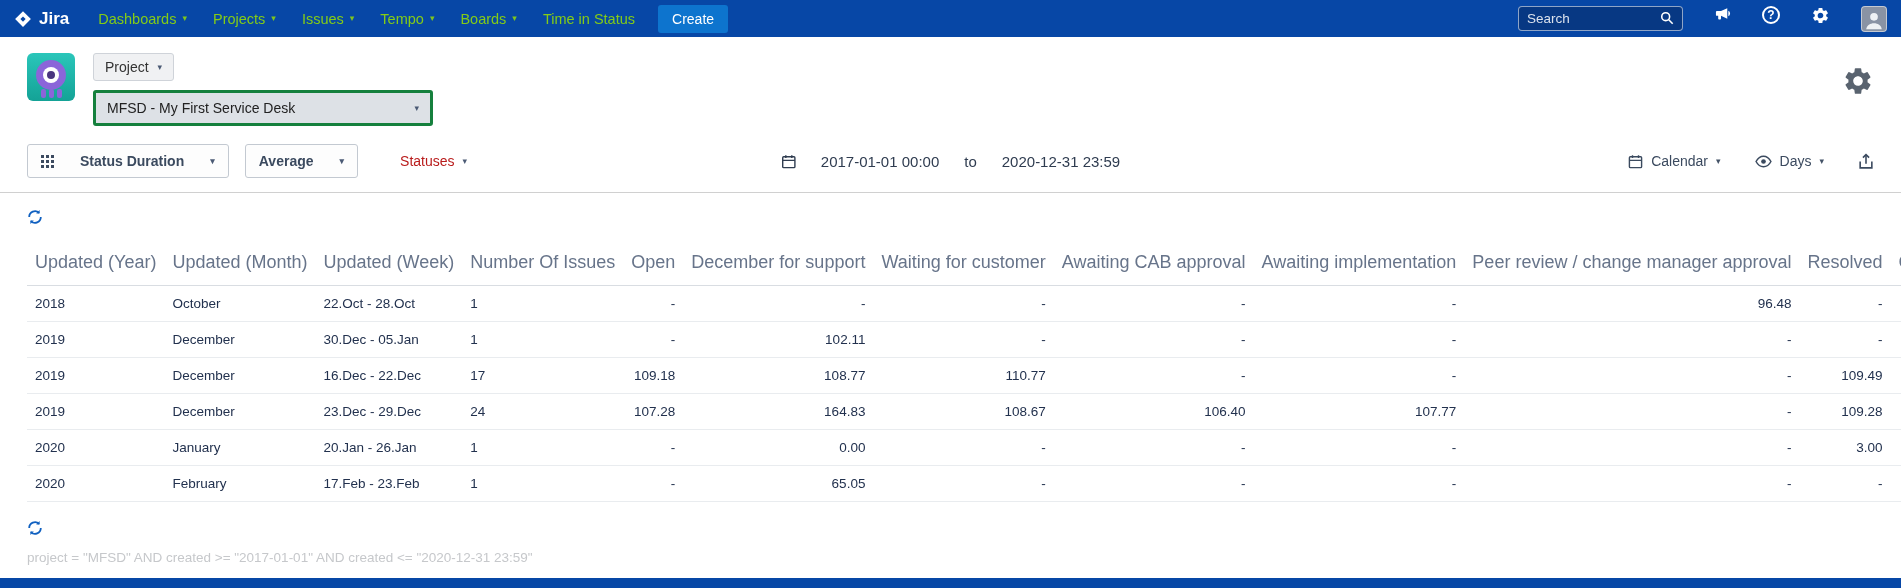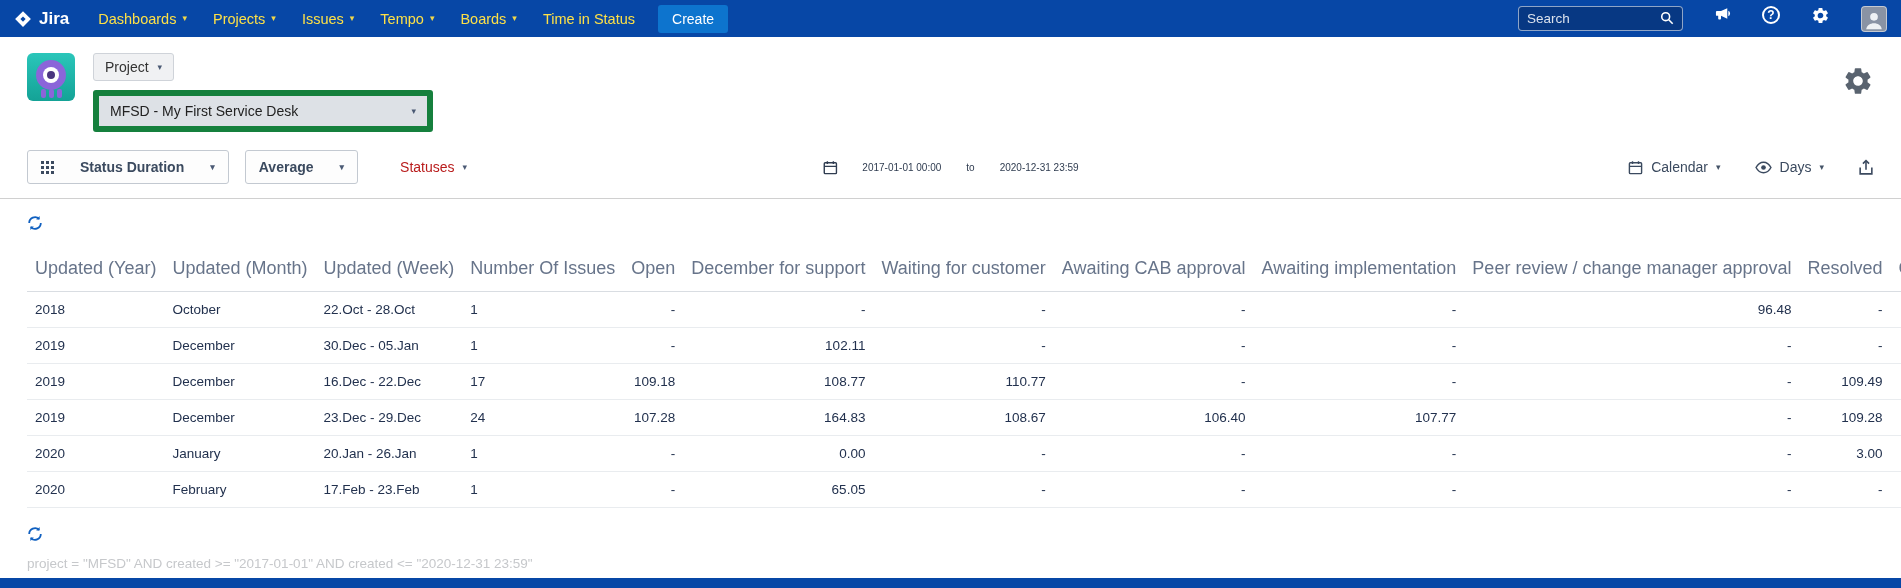--- a/index.html
+++ b/index.html
@@ -6,21 +6,21 @@
   html,body { width:1901px; height:588px; overflow:hidden; background:#fff;
               font-family:"Liberation Sans", sans-serif; }
   body { position:relative; }
 
   
   .topnav { height:37px; background:#0747A6; display:flex; align-items:center;
             padding:0 14px; color:#fff; }
   .brand { display:flex; align-items:center; gap:7px; font-size:17px; font-weight:bold;
            color:#fff; text-decoration:none; margin-right:16px; }
   #nav-items { display:flex; align-items:center; height:100%; }
-  .nav-item { display:flex; align-items:center; gap:6px; color:#fde047; font-size:14.5px;
+  .nav-item { display:flex; align-items:center; gap:6px; color:#84cc16; font-size:14.5px;
               padding:0 13px; height:37px; text-decoration:none; cursor:pointer; }
   .chev::after { content:"▾"; }
   .chev { font-size:9px; line-height:1; opacity:.95; }
   .create-btn { margin-left:10px; background:#0D74CE; color:#fff; border:none;
                 border-radius:3px; padding:6px 14px; font-size:14px; font-weight:500;
                 cursor:pointer; font-family:inherit; }
   .nav-right { margin-left:auto; display:flex; align-items:flex-start; gap:31px; }
   .search-box { display:flex; align-items:center; background:rgba(9,30,66,.35);
                 border:1px solid rgba(255,255,255,.55); border-radius:4px;
                 height:25px; width:165px; padding:0 8px; }
@@ -50,36 +50,36 @@
             border-radius:2px; }
   .l1{left:14px} .l2{left:22px} .l3{left:30px}
   .project-controls { margin-left:18px; display:flex; flex-direction:column; }
   .project-btn { display:inline-flex; align-items:center; gap:9px; background:#F0F1F3;
                  border:1px solid #CFD3D9; border-radius:3px; padding:5px 11px;
                  font-size:14px; color:#333; cursor:pointer; width:max-content;
                  font-family:inherit; }
   .project-btn .chev, .project-select .chev, .tb-btn .chev, .tb-plain .chev { color:#42526E; }
   .project-select { margin-top:9px; display:flex; align-items:center;
                     justify-content:space-between; width:340px; background:#DDE1E6;
-                    border:6px solid #15803d; border-radius:3px; padding:7px 11px;
+                    border:3px solid #15803d; border-radius:3px; padding:7px 11px;
                     font-size:14px; color:#222; cursor:pointer; }
   .header-gear { margin-left:auto; margin-top:12px; color:#59636F; cursor:pointer; }
 
   
   .toolbar { position:relative; display:flex; align-items:center; gap:16px;
              padding:10px 27px 14px 27px; }
   .tb-btn { display:inline-flex; align-items:center; gap:26px; background:#FDFDFD;
             border:1px solid #C3C9D1; border-radius:3px; padding:8px 13px;
             font-size:14px; font-weight:700; color:#3B4A5F; cursor:pointer;
             font-family:inherit; }
   .tb-plain { display:inline-flex; align-items:center; gap:8px; background:transparent;
               border:none; font-size:14px; color:#b91c1c; cursor:pointer;
               font-family:inherit; margin-left:26px; }
   .date-range { position:absolute; left:50%; transform:translateX(-50%);
-                display:flex; align-items:center; gap:25px; font-size:10px;
+                display:flex; align-items:center; gap:25px; font-size:15px;
                 color:#2F3C50; cursor:pointer; }
   .toolbar-right { margin-left:auto; display:flex; align-items:center; gap:34px;
                    color:#3B4A5F; font-size:14px; }
   .tr-group { display:flex; align-items:center; gap:8px; cursor:pointer; }
   .divider { border-bottom:1px solid #D0D0D0; }
 
   
   .main { padding:0 27px; }
   .refresh-row { margin:16px 0 10px 0; }
   .refresh-btn { display:inline-flex; cursor:pointer; }

